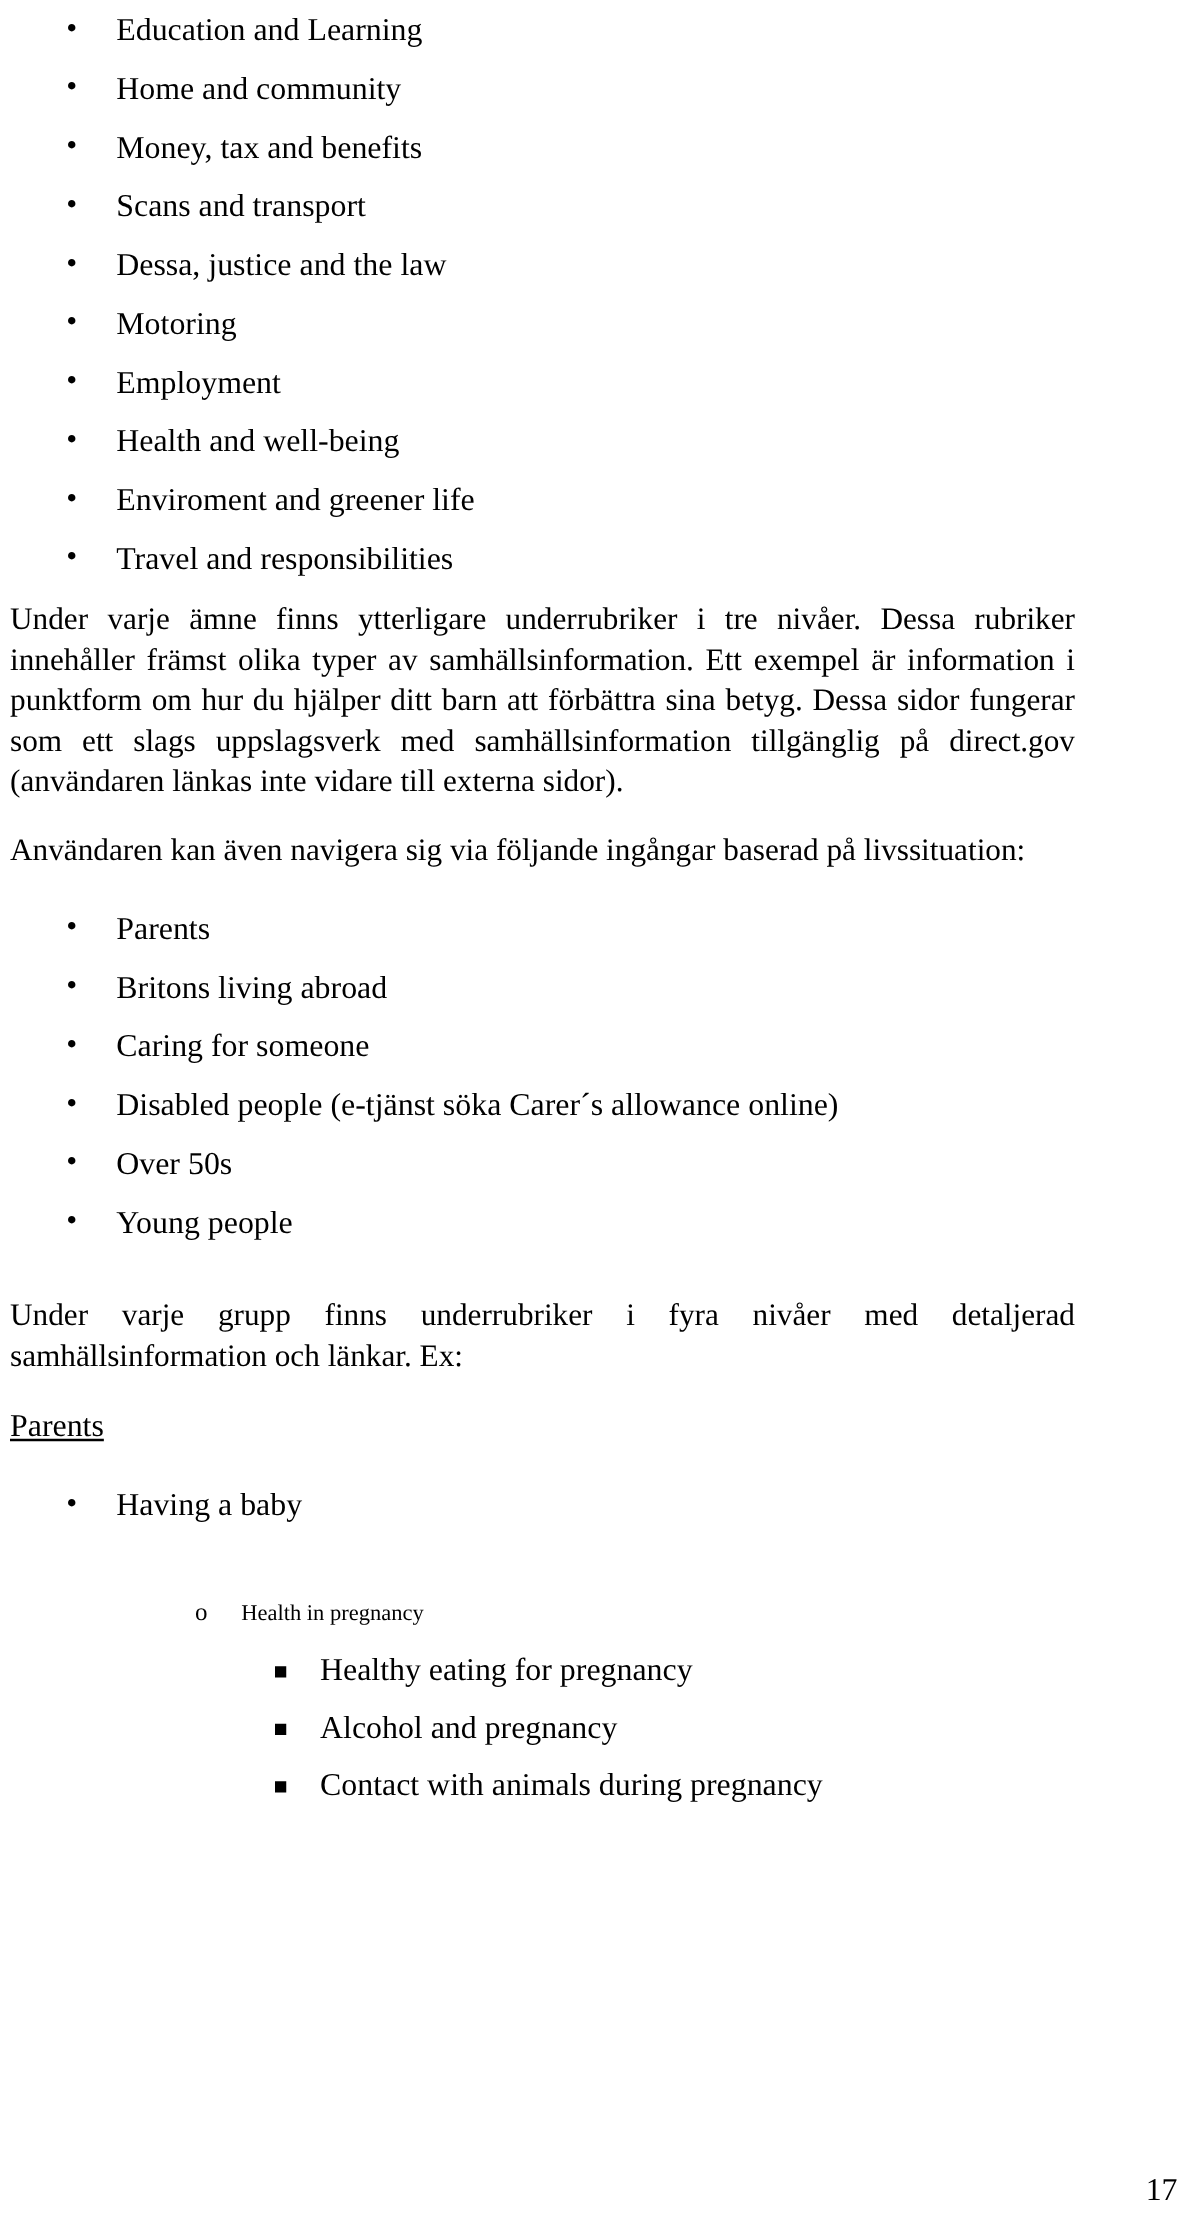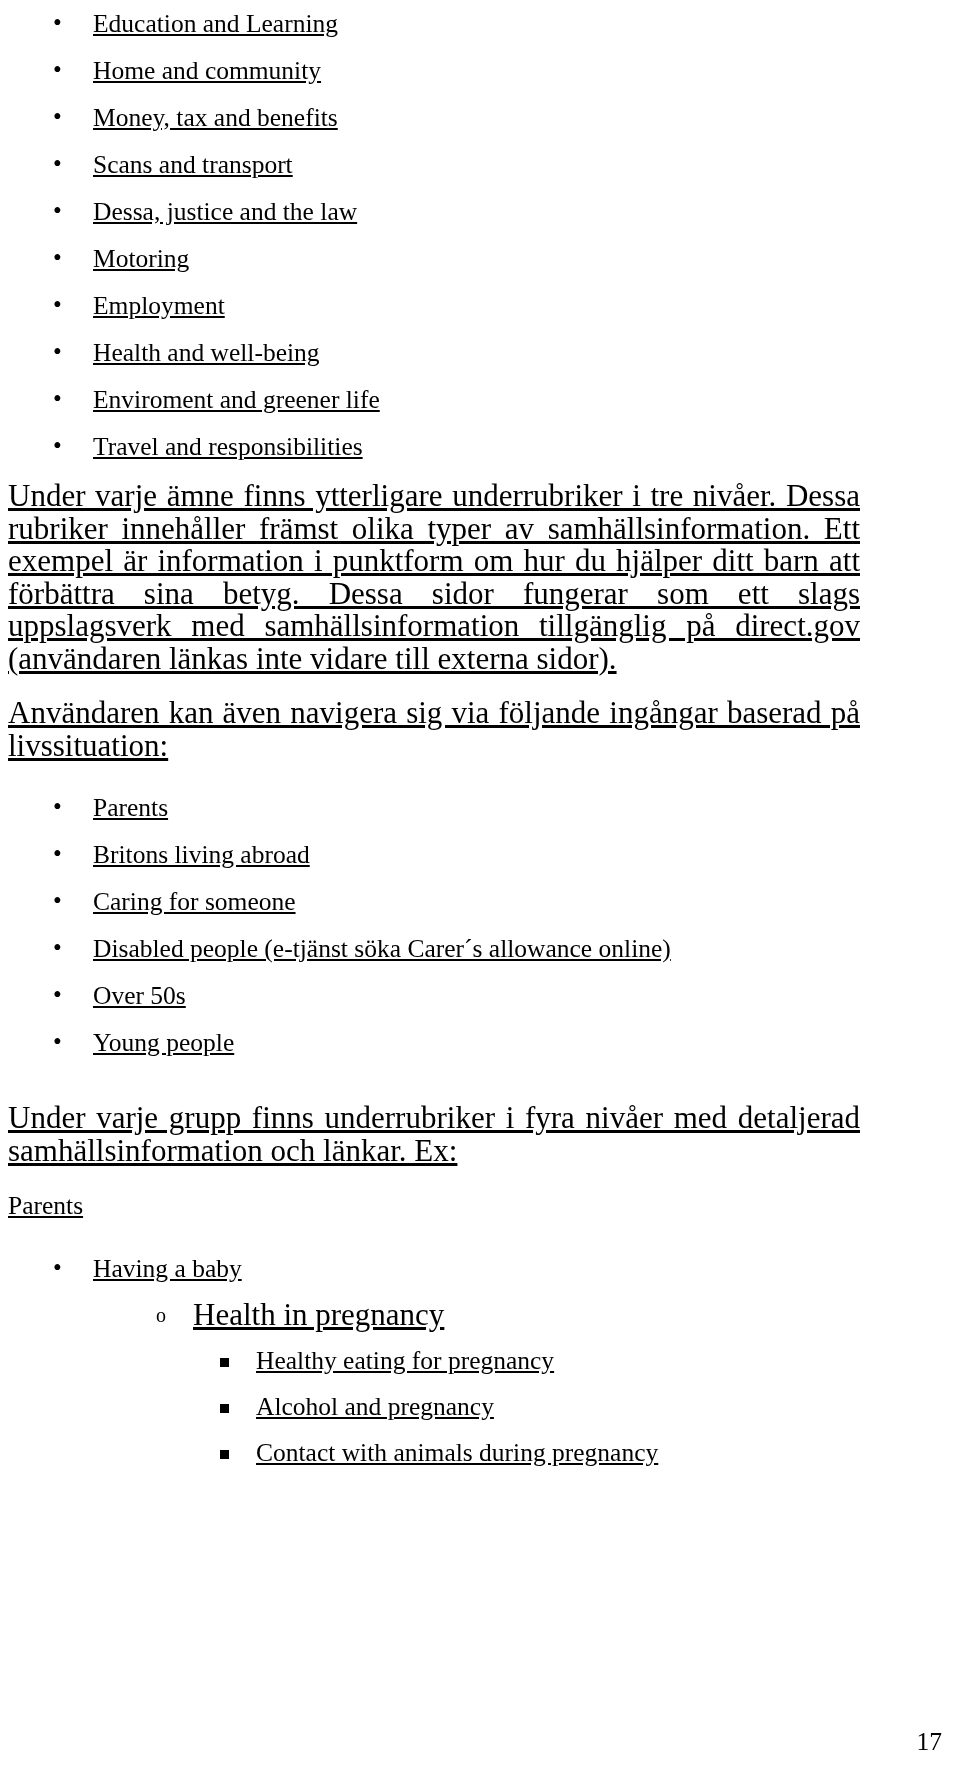--- a/index.html
+++ b/index.html
@@ -15,21 +15,20 @@
     color: #000000;
     overflow: hidden;
   }
 
   .page {
     position: relative;
     width: 960px;
     height: 1775px;
     box-sizing: border-box;
     padding: 0 8px 0 8px;
-    text-decoration: underline;
   }
 
   
   ul.lvl1 {
     list-style: none;
     margin: 0;
     padding: 0;
   }
   ul.lvl1 > li {
     position: relative;
@@ -48,23 +47,24 @@
   }
 
   ul.lvl2 {
     list-style: none;
     margin: 0;
     padding: 0;
   }
   ul.lvl2 > li {
     position: relative;
     padding-left: 185px;
-    font-size: 31px;
+    font-size: 18px;
     line-height: 46px;
     white-space: nowrap;
+    margin-top: 40px;
   }
   ul.lvl2 > li::before {
     content: "o";
     position: absolute;
     left: 148px;
     top: 0;
     font-size: 20px;
     line-height: 46px;
     font-family: "Liberation Serif", "DejaVu Serif", serif;
   }
@@ -87,21 +87,21 @@
     left: 212px;
     top: 20px;
     width: 9px;
     height: 9px;
     background: #000;
   }
 
   
   p.body {
     margin: 0;
-    font-size: 31px;
+    font-size: 25px;
     line-height: 32.5px;
     text-align: justify;
     text-justify: inter-word;
     max-width: 852px;
   }
 
   .spacer-sm { height: 10px; }
   .spacer-md { height: 22px; }
   .spacer-lg { height: 36px; }
 
@@ -112,21 +112,21 @@
     line-height: 34px;
     font-weight: normal;
     text-decoration: underline;
     display: inline-block;
   }
 
   
   .pageno {
     position: absolute;
     right: 18px;
-    bottom: 18px;
+    bottom: 8px;
     font-size: 25.5px;
     line-height: 30px;
   }
 
   .block-top { padding-top: 2px; }
 </style>
 </head>
 <body>
 
 <div class="page">

